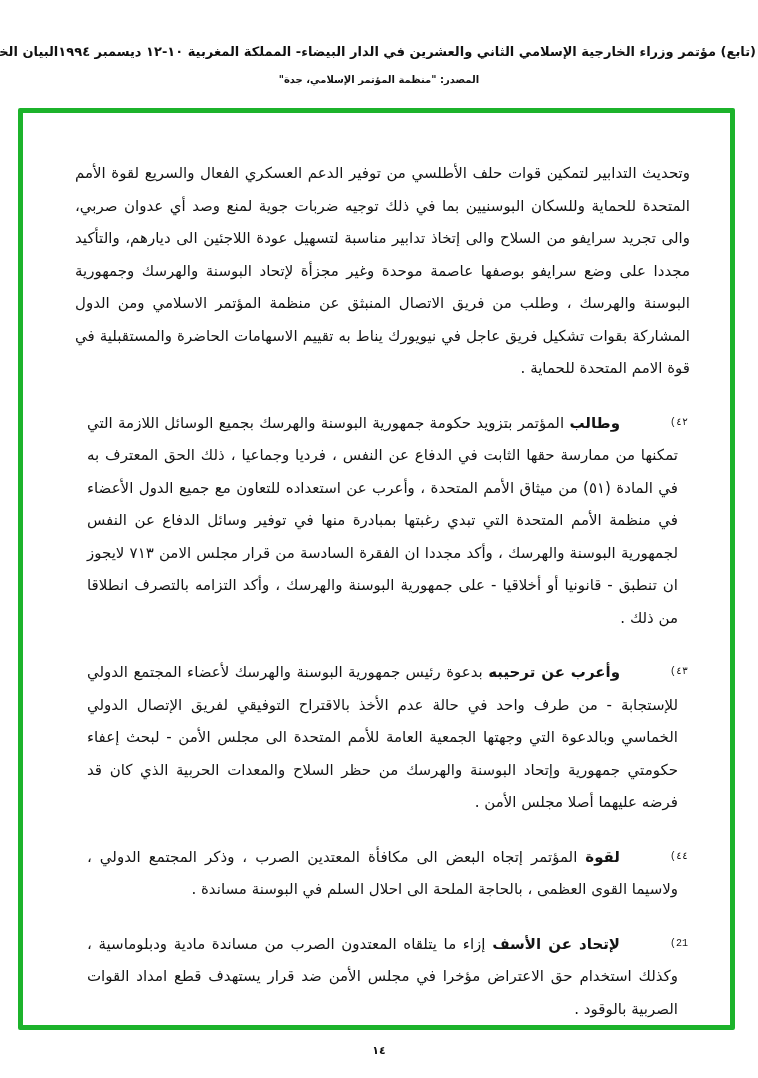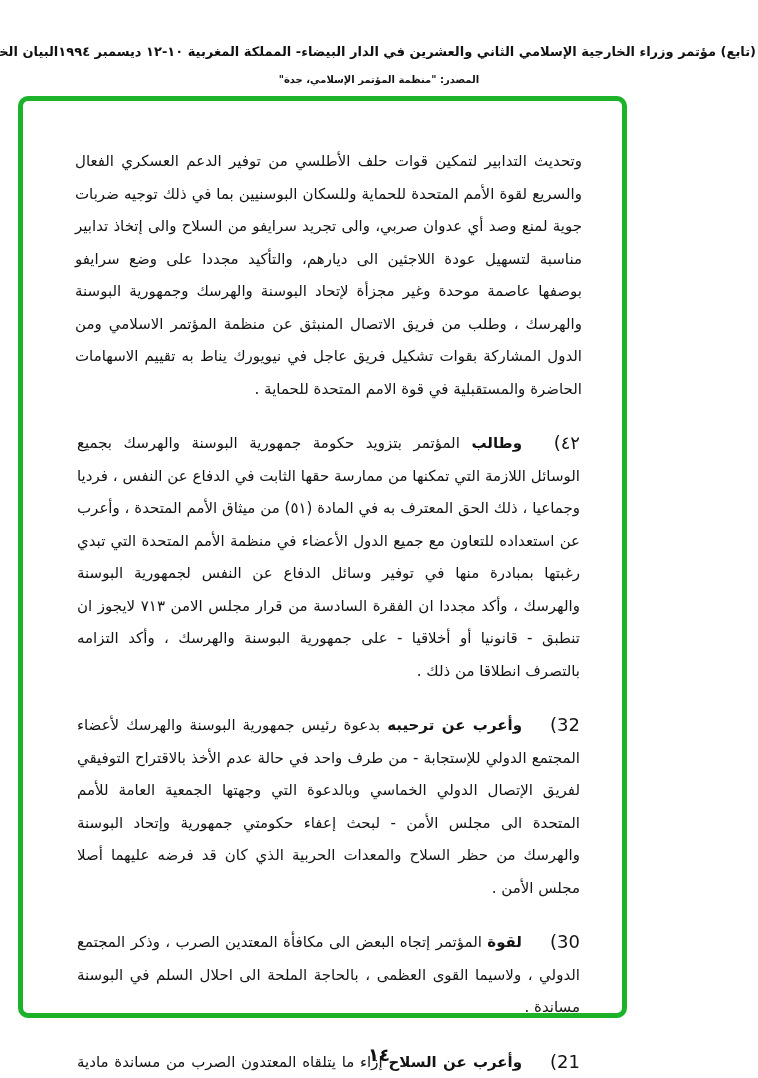--- a/index.html
+++ b/index.html
@@ -18,48 +18,49 @@
     font-weight:bold; font-size:13px;
     color:#111;
   }
   .header-source {
     position:absolute; top:74px; left:0; right:0;
     direction:rtl; text-align:center;
     font-weight:bold; font-size:10px;
     color:#111;
   }
   .green-box {
-    position:absolute; left:18px; top:96px;
-    width:609px; height:922px;
+    position:absolute; left:18px; top:108px;
+    width:717px; height:922px;
     border:5px solid #1cb32b;
-    border-radius:10px;
+    border-radius:2px;
     box-sizing:border-box;
     background:#ffffff;
   }
   .content {
     position:absolute; top:44px; right:40px; left:52px;
     direction:rtl;
     text-align:justify;
     font-size:15px;
     line-height:32.5px;
   }
   .para { margin:0 0 22px 0; }
-  .para p { margin:2px; }
+  .para p { margin:12px; }
   .numbered { position:relative; }
   .numbered .ptext { text-indent:58px; }
   .pnum {
     position:absolute; right:2px; top:0;
     direction:ltr; unicode-bidi:isolate;
-    font-size:18px;
+    font-size:10px;
+    font-family:Liberation Mono, monospace;
   }
   .lead { font-weight:bold; }
   .page-number {
     position:absolute; top:1044px; left:0; right:0;
     text-align:center;
-    font-weight:bold; font-size:18px;
+    font-weight:bold; font-size:11px;
     color:#111;
   }
 </style>
 </head>
 <body>
 
 <div>
 
   <div class="header-title">(تابع) مؤتمر وزراء الخارجية الإسلامي الثاني والعشرين في الدار البيضاء- المملكة المغربية ١٠-١٢ ديسمبر ١٩٩٤البيان الختامي</div>
 
@@ -69,32 +70,32 @@
     <div class="content">
 
       <p class="para intro">وتحديث التدابير لتمكين قوات حلف الأطلسي من توفير الدعم العسكري الفعال والسريع لقوة الأمم المتحدة للحماية وللسكان البوسنيين بما في ذلك توجيه ضربات جوية لمنع وصد أي عدوان صربي، والى تجريد سرايفو من السلاح والى إتخاذ تدابير مناسبة لتسهيل عودة اللاجئين الى ديارهم، والتأكيد مجددا على وضع سرايفو بوصفها عاصمة موحدة وغير مجزأة لإتحاد البوسنة والهرسك وجمهورية البوسنة والهرسك ، وطلب من فريق الاتصال المنبثق عن منظمة المؤتمر الاسلامي ومن الدول المشاركة بقوات تشكيل فريق عاجل في نيويورك يناط به تقييم الاسهامات الحاضرة والمستقبلية في قوة الامم المتحدة للحماية .</p>
 
       <div class="para numbered">
         <span class="pnum">(٤٢</span>
         <p class="ptext"><span class="lead">وطالب</span><span> المؤتمر بتزويد حكومة جمهورية البوسنة والهرسك بجميع الوسائل اللازمة التي تمكنها من ممارسة حقها الثابت في الدفاع عن النفس ، فرديا وجماعيا ، ذلك الحق المعترف به في المادة (٥١) من ميثاق الأمم المتحدة ، وأعرب عن استعداده للتعاون مع جميع الدول الأعضاء في منظمة الأمم المتحدة التي تبدي رغبتها بمبادرة منها في توفير وسائل الدفاع عن النفس لجمهورية البوسنة والهرسك ، وأكد مجددا ان الفقرة السادسة من قرار مجلس الامن ٧١٣ لايجوز ان تنطبق - قانونيا أو أخلاقيا - على جمهورية البوسنة والهرسك ، وأكد التزامه بالتصرف انطلاقا من ذلك .</span></p>
       </div>
 
       <div class="para numbered">
-        <span class="pnum">(32</span>
+        <span class="pnum">(٤٣</span>
         <p class="ptext"><span class="lead">وأعرب عن ترحيبه</span><span> بدعوة رئيس جمهورية البوسنة والهرسك لأعضاء المجتمع الدولي للإستجابة - من طرف واحد في حالة عدم الأخذ بالاقتراح التوفيقي لفريق الإتصال الدولي الخماسي وبالدعوة التي وجهتها الجمعية العامة للأمم المتحدة الى مجلس الأمن - لبحث إعفاء حكومتي جمهورية وإتحاد البوسنة والهرسك من حظر السلاح والمعدات الحربية الذي كان قد فرضه عليهما أصلا مجلس الأمن .</span></p>
       </div>
 
       <div class="para numbered">
-        <span class="pnum">(30</span>
+        <span class="pnum">(٤٤</span>
         <p class="ptext"><span class="lead">لقوة</span><span> المؤتمر إتجاه البعض الى مكافأة المعتدين الصرب ، وذكر المجتمع الدولي ، ولاسيما القوى العظمى ، بالحاجة الملحة الى احلال السلم في البوسنة مساندة .</span></p>
       </div>
 
       <div class="para numbered">
         <span class="pnum">(21</span>
-        <p class="ptext"><span class="lead">وأعرب عن السلاح</span><span> إزاء ما يتلقاه المعتدون الصرب من مساندة مادية ودبلوماسية ، وكذلك استخدام حق الاعتراض مؤخرا في مجلس الأمن ضد قرار يستهدف قطع امداد القوات الصربية بالوقود .</span></p>
+        <p class="ptext"><span class="lead">لإتحاد عن الأسف</span><span> إزاء ما يتلقاه المعتدون الصرب من مساندة مادية ودبلوماسية ، وكذلك استخدام حق الاعتراض مؤخرا في مجلس الأمن ضد قرار يستهدف قطع امداد القوات الصربية بالوقود .</span></p>
       </div>
 
     </div>
   </div>
 
   <div class="page-number">١٤</div>
 
 </div>
 
 </body></html>

